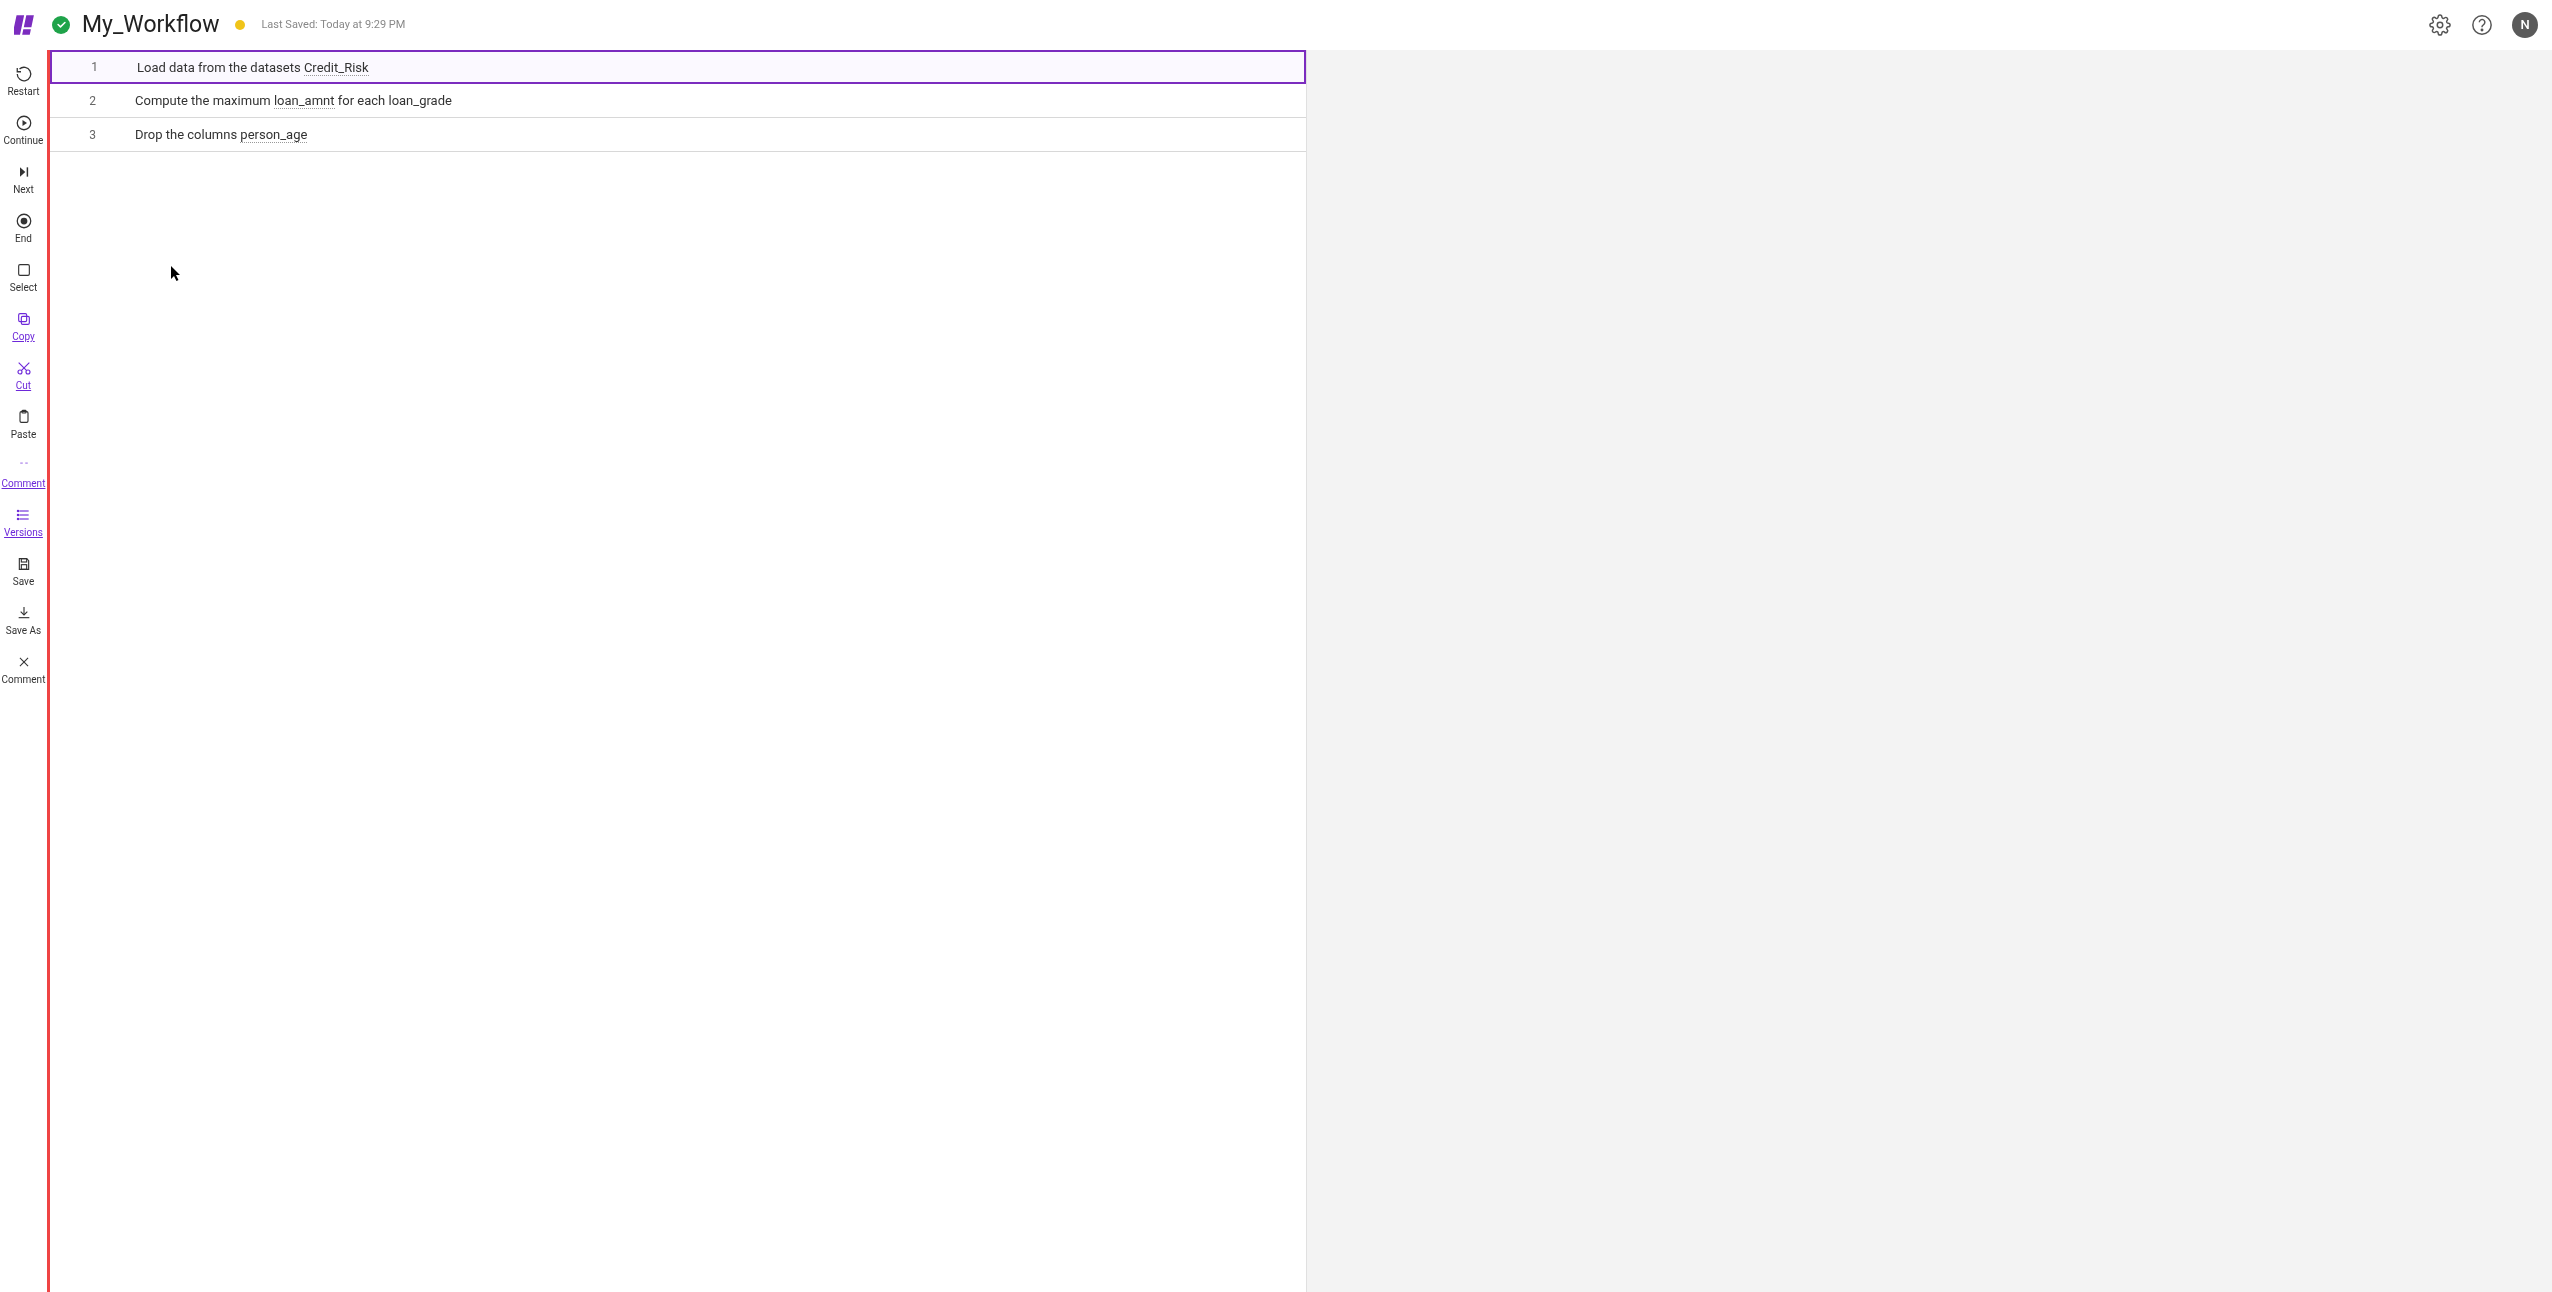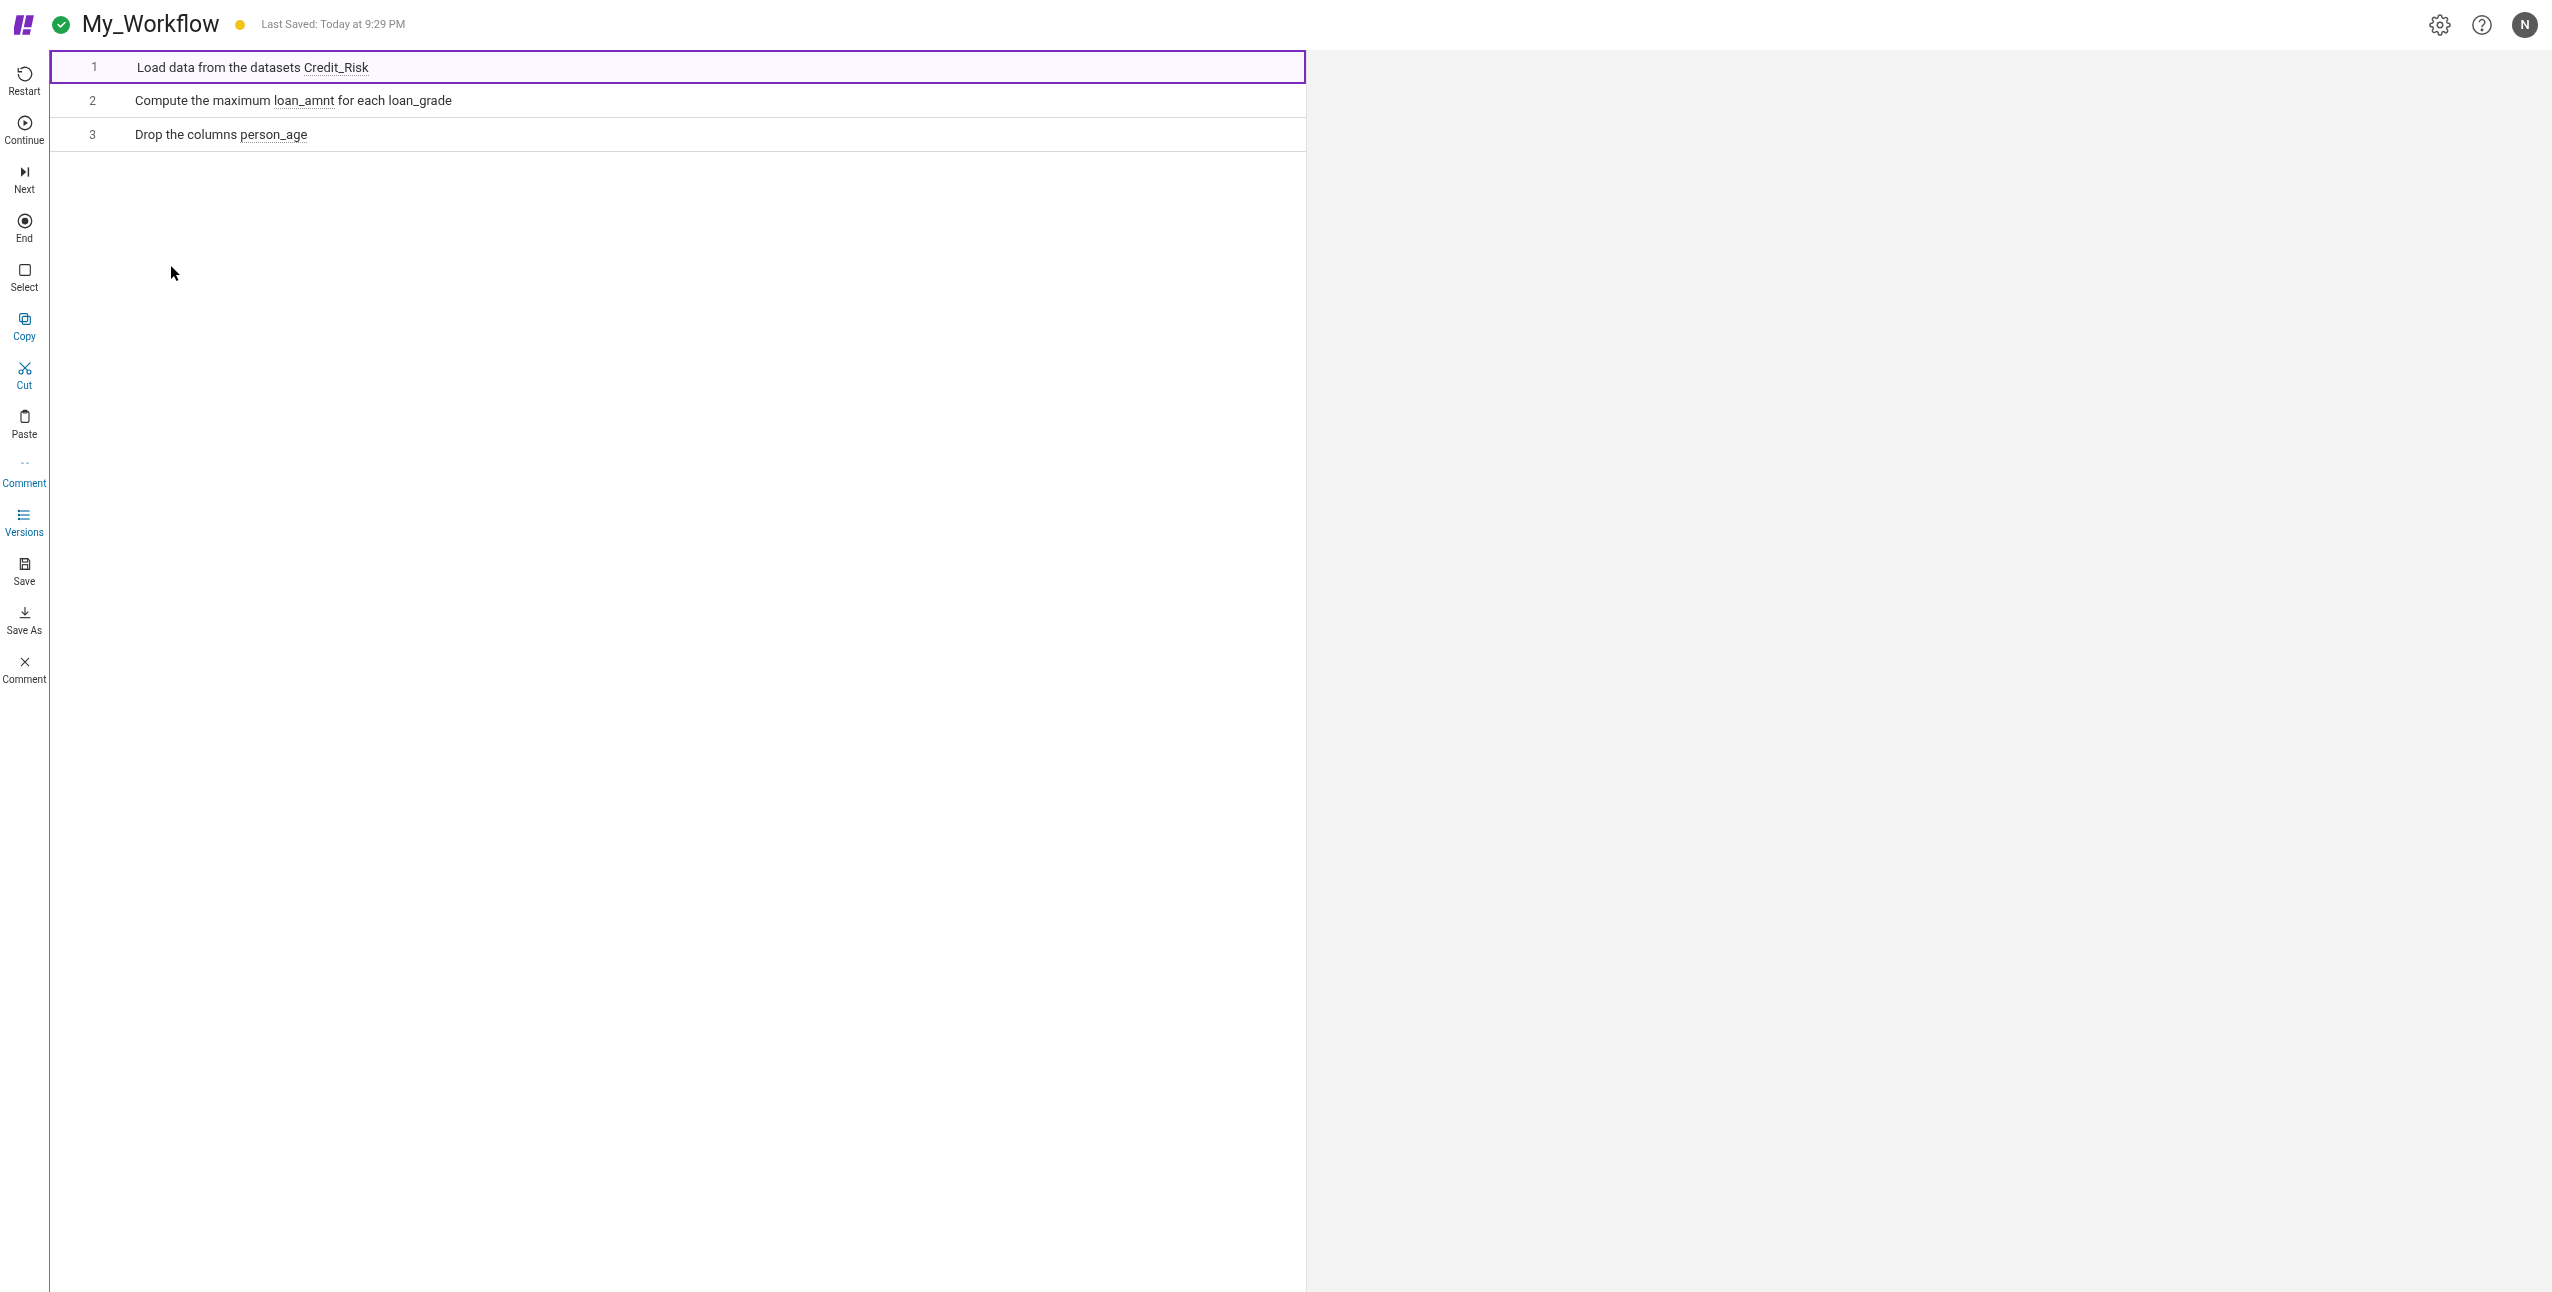--- a/index.html
+++ b/index.html
@@ -93,37 +93,37 @@
     
     .main {
       display: flex;
       height: calc(100% - 50px);
     }
 
     
     .rail {
       width: 50px;
       background: #fff;
-      border-right: 1px solid #ef4444;
+      border-right: 3px solid #ef4444;
       display: flex;
       flex-direction: column;
       align-items: center;
       padding-top: 6px;
     }
     .rail-item {
       display: flex;
       flex-direction: column;
       align-items: center;
       justify-content: center;
       width: 100%;
       padding: 9px 0 8px 0;
       cursor: pointer;
       color: #333;
     }
-    .rail-item.disabled { color: #0369a1; cursor: default; }
+    .rail-item.disabled { color: #6d28d9; cursor: default; text-decoration: underline; }
     .rail-icon {
       width: 18px;
       height: 18px;
       display: flex;
       align-items: center;
       justify-content: center;
     }
     .rail-label {
       font-size: 10px;
       margin-top: 4px;

